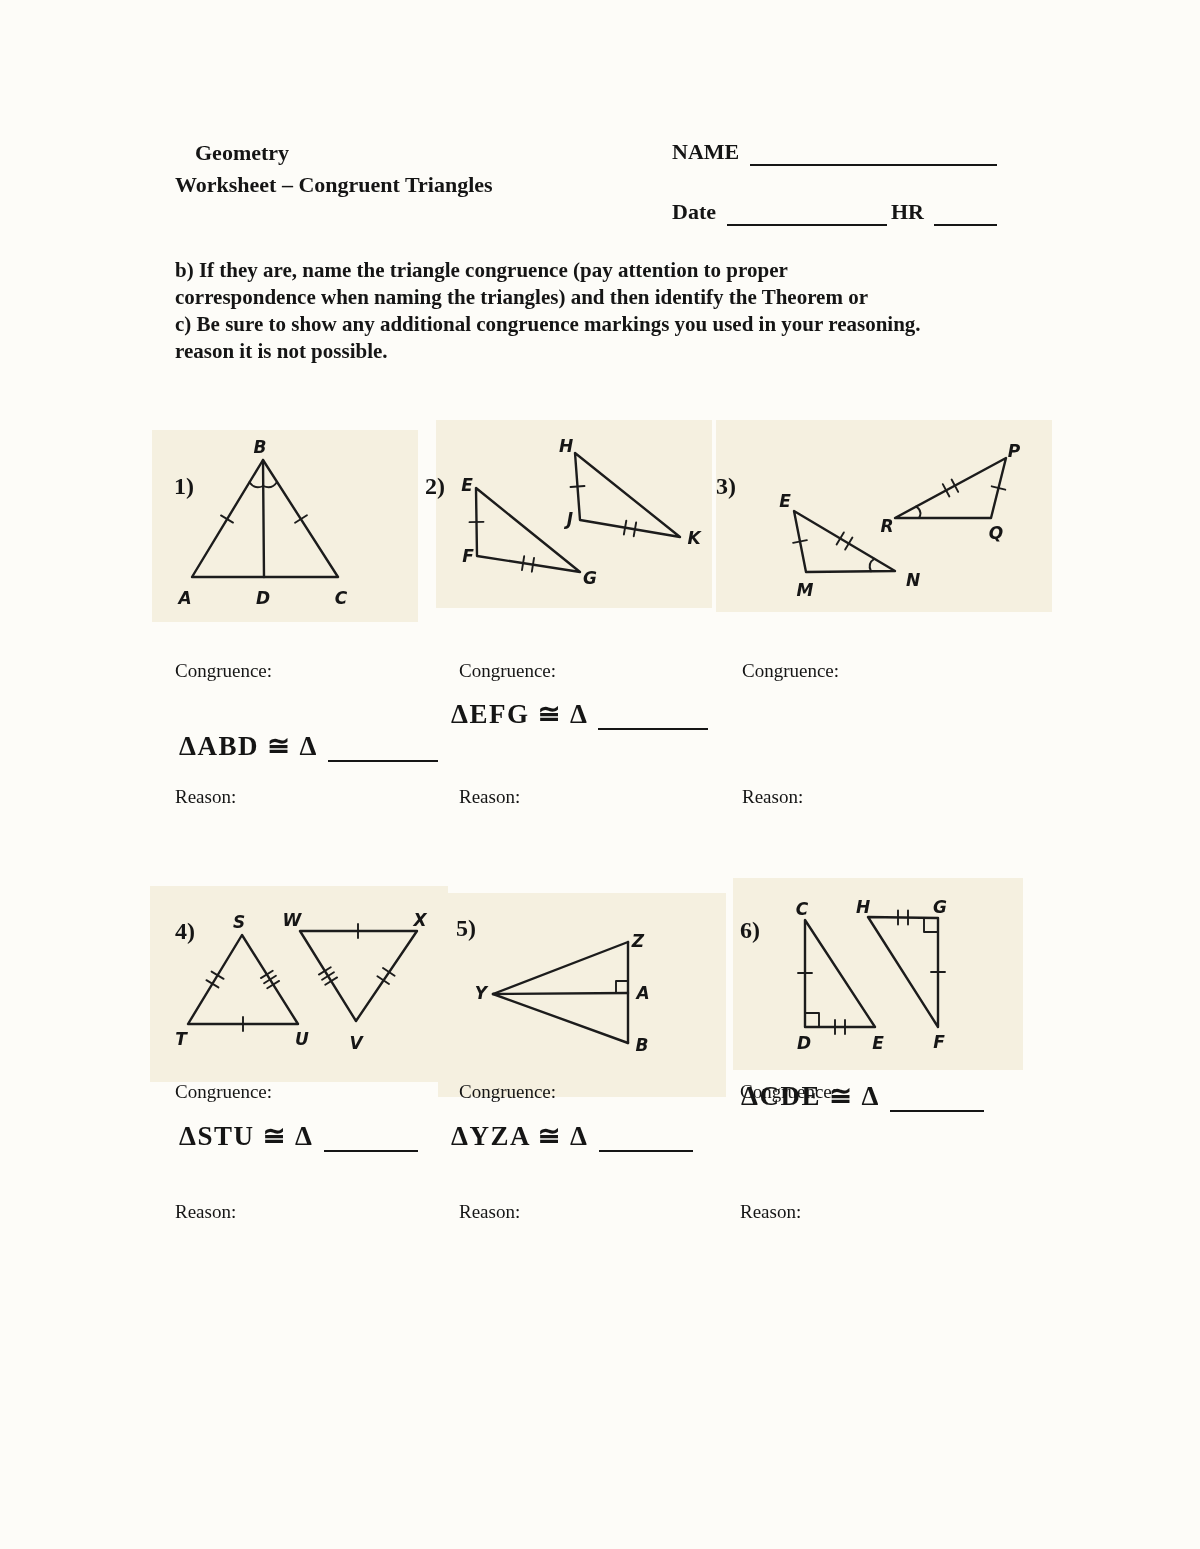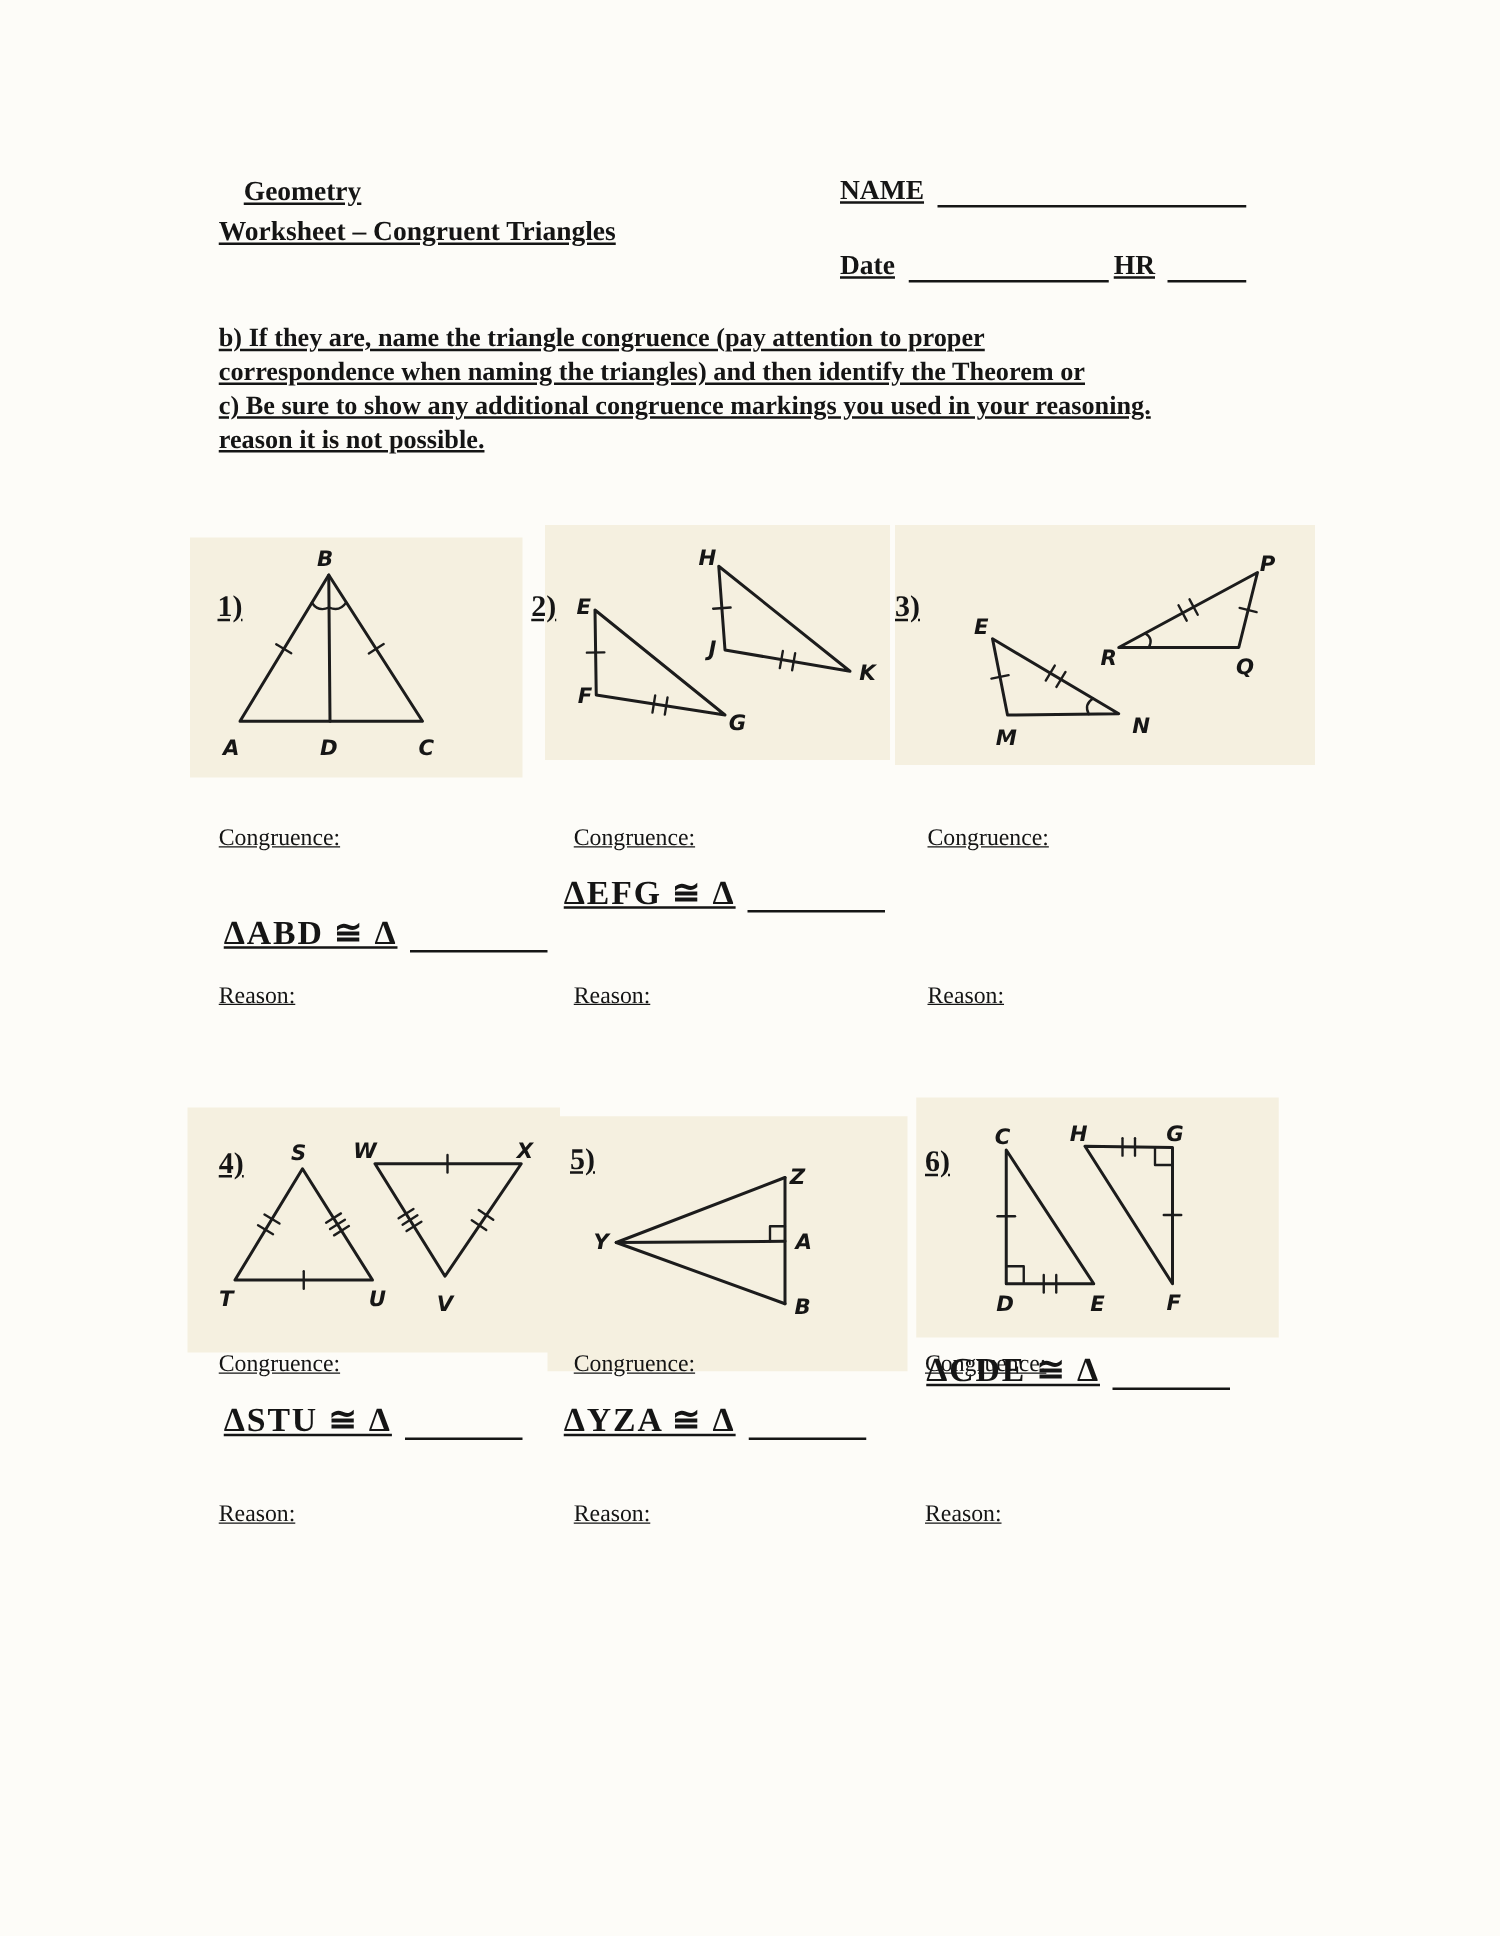--- a/index.html
+++ b/index.html
@@ -2,21 +2,21 @@
 <html><head>
 <meta charset="utf-8">
 <style>
   html,body { margin:0; padding:0; background:#ffffff; }
   .page {
     position:relative; width:1200px; height:1549px;
     background:#fdfcf8; overflow:hidden;
     font-family:"Liberation Serif","DejaVu Serif",serif;
     color:#151515;
   }
-  .abs { position:absolute;text-decoration:underline; }
+  .abs { position:absolute; }
   .hdr { font-size:22px; font-weight:bold; white-space:nowrap; }
   .blankline { position:absolute; border-bottom:2px solid #161616; height:0; }
   .instr { font-size:21px; font-weight:bold; line-height:27px; white-space:pre-wrap; }
   .pnum { font-size:24px; font-weight:bold; }
   .smalllabel { font-size:19px; }
   .statement { font-size:27px; font-weight:bold; letter-spacing:1.5px; white-space:nowrap; }
   .statement .blank { display:inline-block; border-bottom:2.4px solid #161616; position:relative; top:7px; margin-left:10px; }
   .blank-w1 { width:110px; }
   .blank-w2 { width:94px; }
   .scanband { position:absolute; background:#f5f0e0; }

